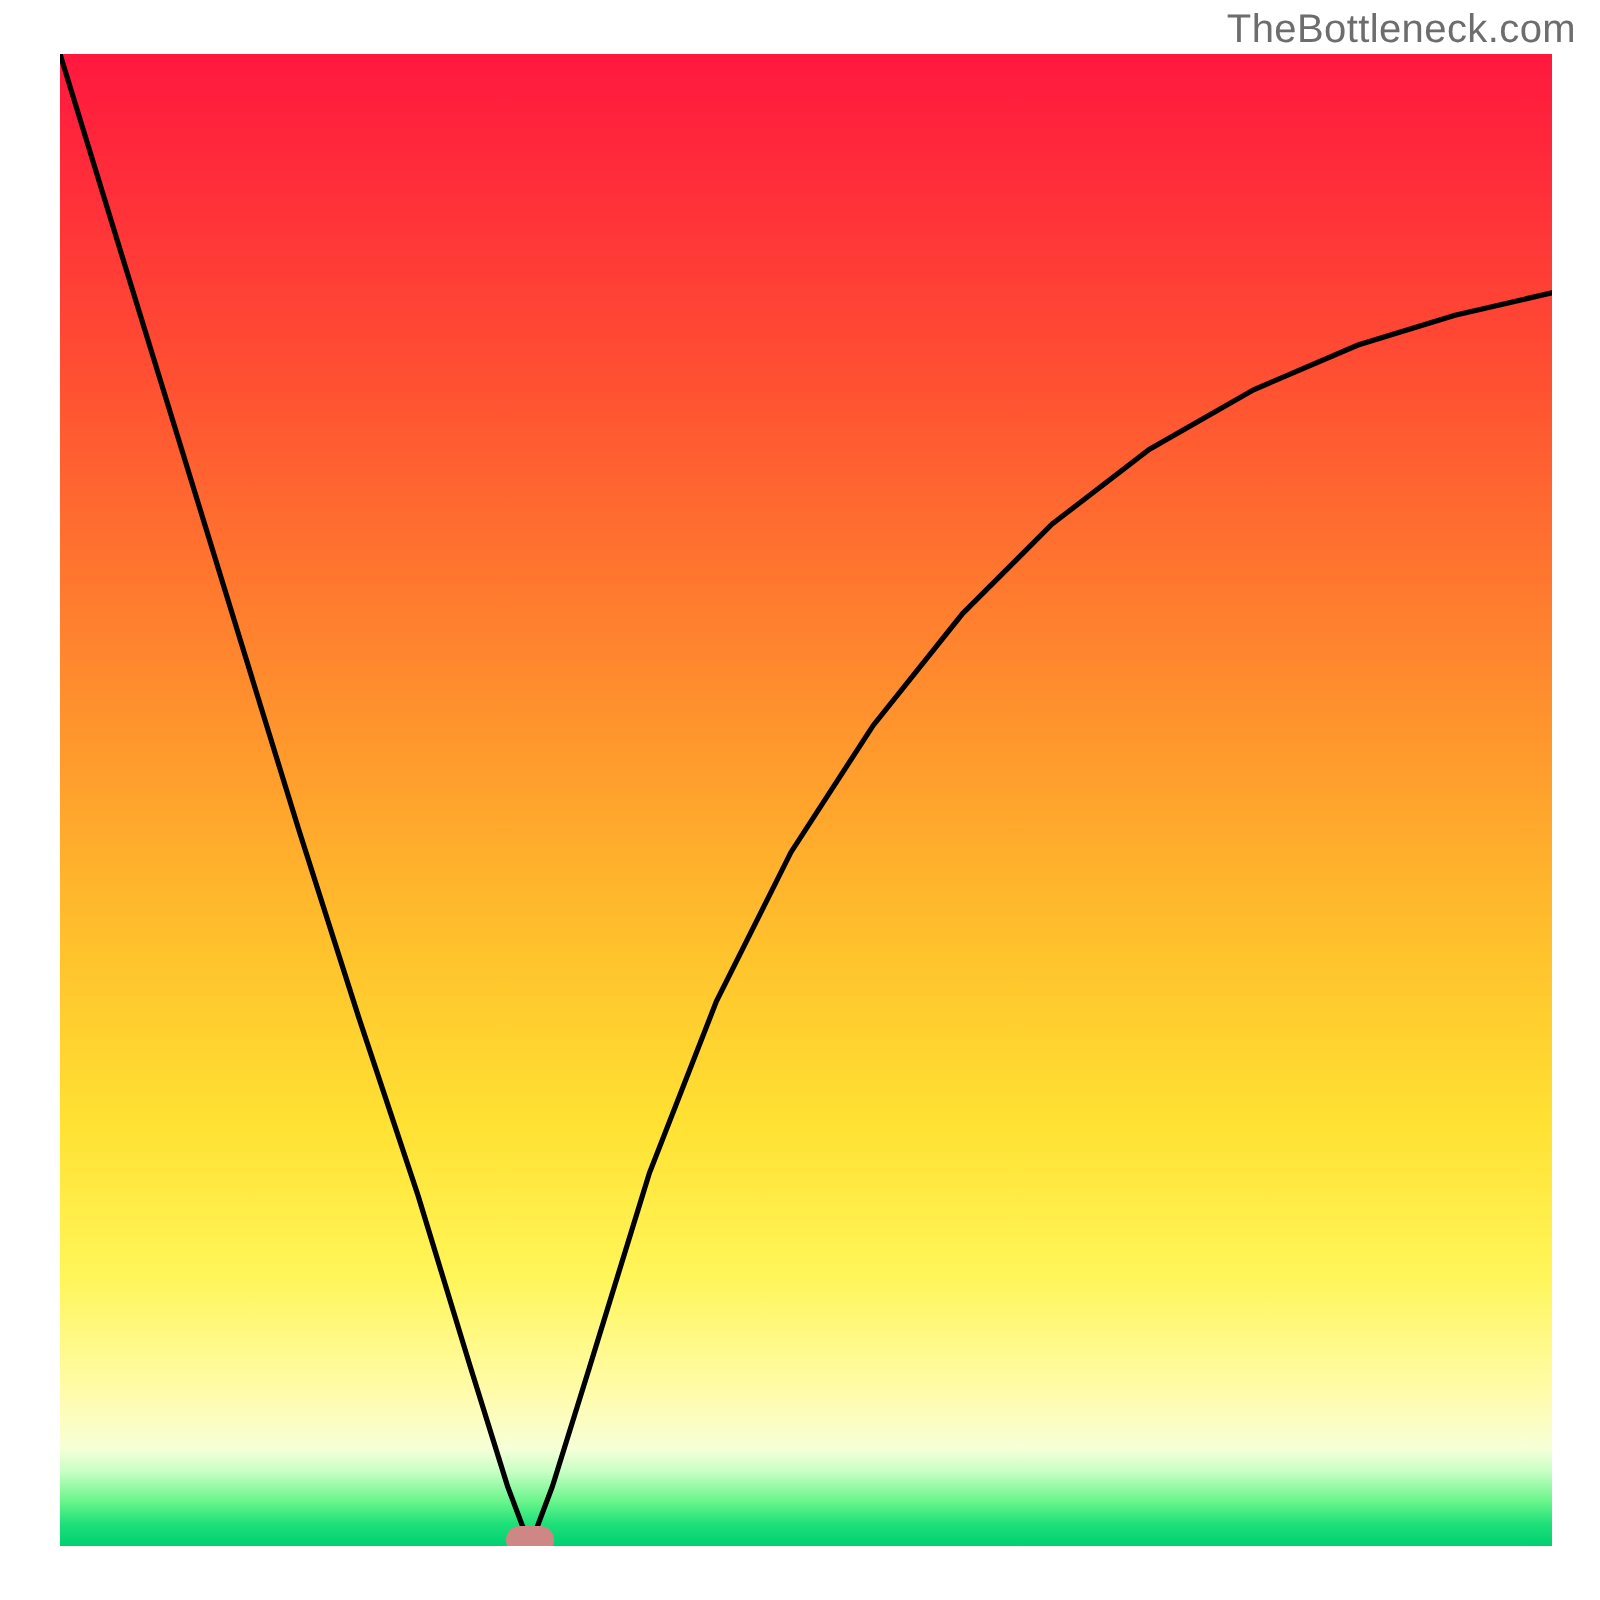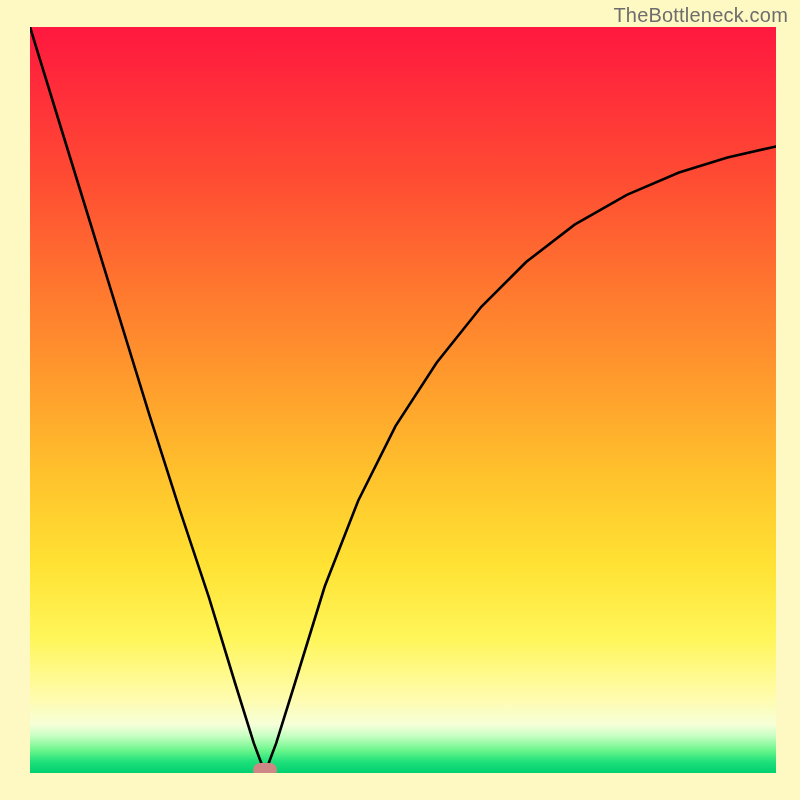--- a/index.html
+++ b/index.html
@@ -10,21 +10,21 @@
     background: #000;
     font-family: Arial, Helvetica, sans-serif;
     overflow: hidden;
   }
   .frame {
     position: absolute;
     left: 0;
     top: 0;
     width: 800px;
     height: 800px;
-    background: #fef9c3;
+    background: #ffffff;
   }
   .plot-area {
     position: absolute;
     left: 30px;
     top: 27px;
     width: 746px;
     height: 746px;
     overflow: hidden;
   }
   .gradient-bg {

